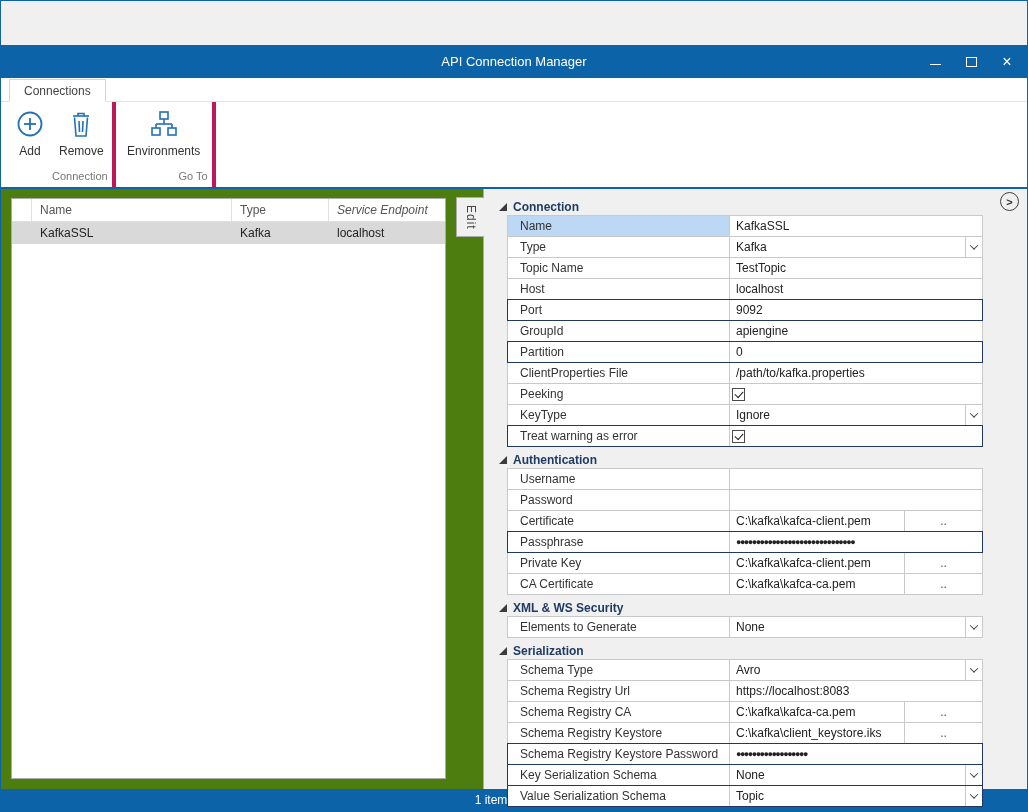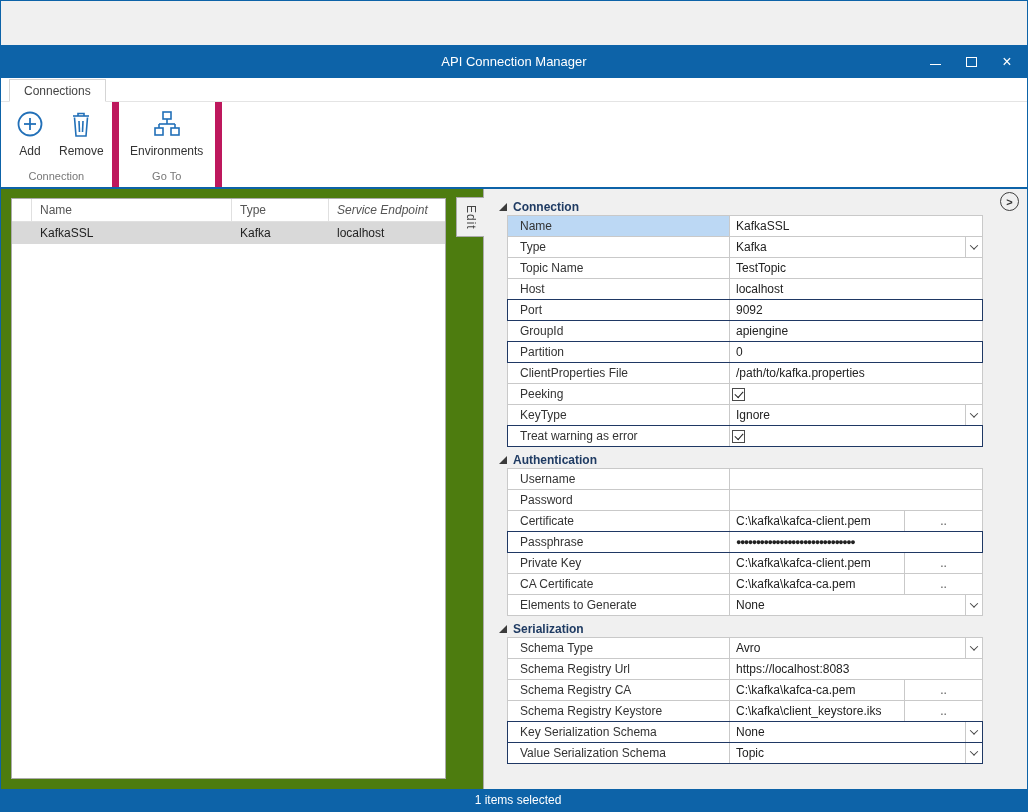--- a/index.html
+++ b/index.html
@@ -15,21 +15,21 @@
   .win-btn { width:36px; height:100%; display:flex; align-items:center; justify-content:center; color:#fff; cursor:default; }
   .min-glyph { display:block; width:11px; border-top:1px solid #fff; margin-top:6px; }
   .max-glyph { display:block; width:11px; height:10px; border:1px solid #fff; }
   .close-glyph { font-size:16px; line-height:16px; }
 
   
   .ribbon { background:#fff; border-bottom:2px solid var(--accent,#0D63A8); flex:0 0 auto; }
   .tab-row { height:24px; display:flex; align-items:flex-end; padding-left:8px; border-bottom:1px solid #E4E4E4; }
   .ribbon-tab { padding:4px 14px 3px; background:#fff; border:1px solid #D5D5D5; border-bottom:1px solid #fff; margin-bottom:-1px; color:#444; position:relative; z-index:1; }
   .ribbon-body { height:85px; display:flex; }
-  .group { display:flex; flex-direction:column; border-right:7px solid #be185d; padding:0 4px; }
+  .group { display:flex; flex-direction:column; border-right:4px solid #be185d; padding:0 4px;align-items:flex-end; }
   .group-buttons { flex:1; display:flex; align-items:flex-start; padding-top:3px; }
   .rb-button { min-width:50px; display:flex; flex-direction:column; align-items:center; gap:3px; padding:2px 4px 0; color:#333; cursor:default; }
   .rb-button .icon { height:34px; display:flex; align-items:center; justify-content:center; color:var(--icon-blue,#2270B8); }
   .rb-label { font-size:12px; }
   .group-label { height:17px; text-align:center; color:#777; font-size:11px; }
 
   
   .main { flex:1; position:relative; background:#4d7c0f; }
 
   
@@ -296,35 +296,43 @@
               <span class="browse">..</span>
             </div>
           </div>
           <div class="prow">
             <div class="plabel">CA Certificate</div>
             <div class="pvalue">
               <span class="vtext">C:\kafka\kafca-ca.pem</span>
               <span class="browse">..</span>
             </div>
           </div>
-          <div class="prow">
-            <div class="plabel">Elements to Generate</div>
-            <div class="pvalue">
-              <span class="vtext">None</span>
-              <span class="combo-arrow">
-                <i class="chev"></i>
-              </span>
-            </div>
-          </div>
           <div class="section-header">
             <span class="tri-wrap">
               <svg width="8" height="8">
                 <polygon points="8,0 8,8 0,8" fill="#3b3b3b"></polygon>
               </svg>
             </span>
+            <span class="section-title">XML &amp; WS Security</span>
+          </div>
+          <div class="prow">
+            <div class="plabel">Elements to Generate</div>
+            <div class="pvalue">
+              <span class="vtext">None</span>
+              <span class="combo-arrow">
+                <i class="chev"></i>
+              </span>
+            </div>
+          </div>
+          <div class="section-header">
+            <span class="tri-wrap">
+              <svg width="8" height="8">
+                <polygon points="8,0 8,8 0,8" fill="#3b3b3b"></polygon>
+              </svg>
+            </span>
             <span class="section-title">Serialization</span>
           </div>
           <div class="prow">
             <div class="plabel">Schema Type</div>
             <div class="pvalue">
               <span class="vtext">Avro</span>
               <span class="combo-arrow">
                 <i class="chev"></i>
               </span>
             </div>
@@ -340,20 +348,26 @@
             <div class="pvalue">
               <span class="vtext">C:\kafka\kafca-ca.pem</span>
               <span class="browse">..</span>
             </div>
           </div>
           <div class="prow">
             <div class="plabel">Schema Registry Keystore</div>
             <div class="pvalue">
               <span class="vtext">C:\kafka\client_keystore.iks</span>
               <span class="browse">..</span>
+            </div>
+          </div>
+          <div class="prow strong">
+            <div class="plabel">Schema Registry Keystore Password</div>
+            <div class="pvalue">
+              <span class="vtext pw">●●●●●●●●●●●●●●●●●●</span>
             </div>
           </div>
           <div class="prow strong">
             <div class="plabel">Key Serialization Schema</div>
             <div class="pvalue">
               <span class="vtext">None</span>
               <span class="combo-arrow">
                 <i class="chev"></i>
               </span>
             </div>

